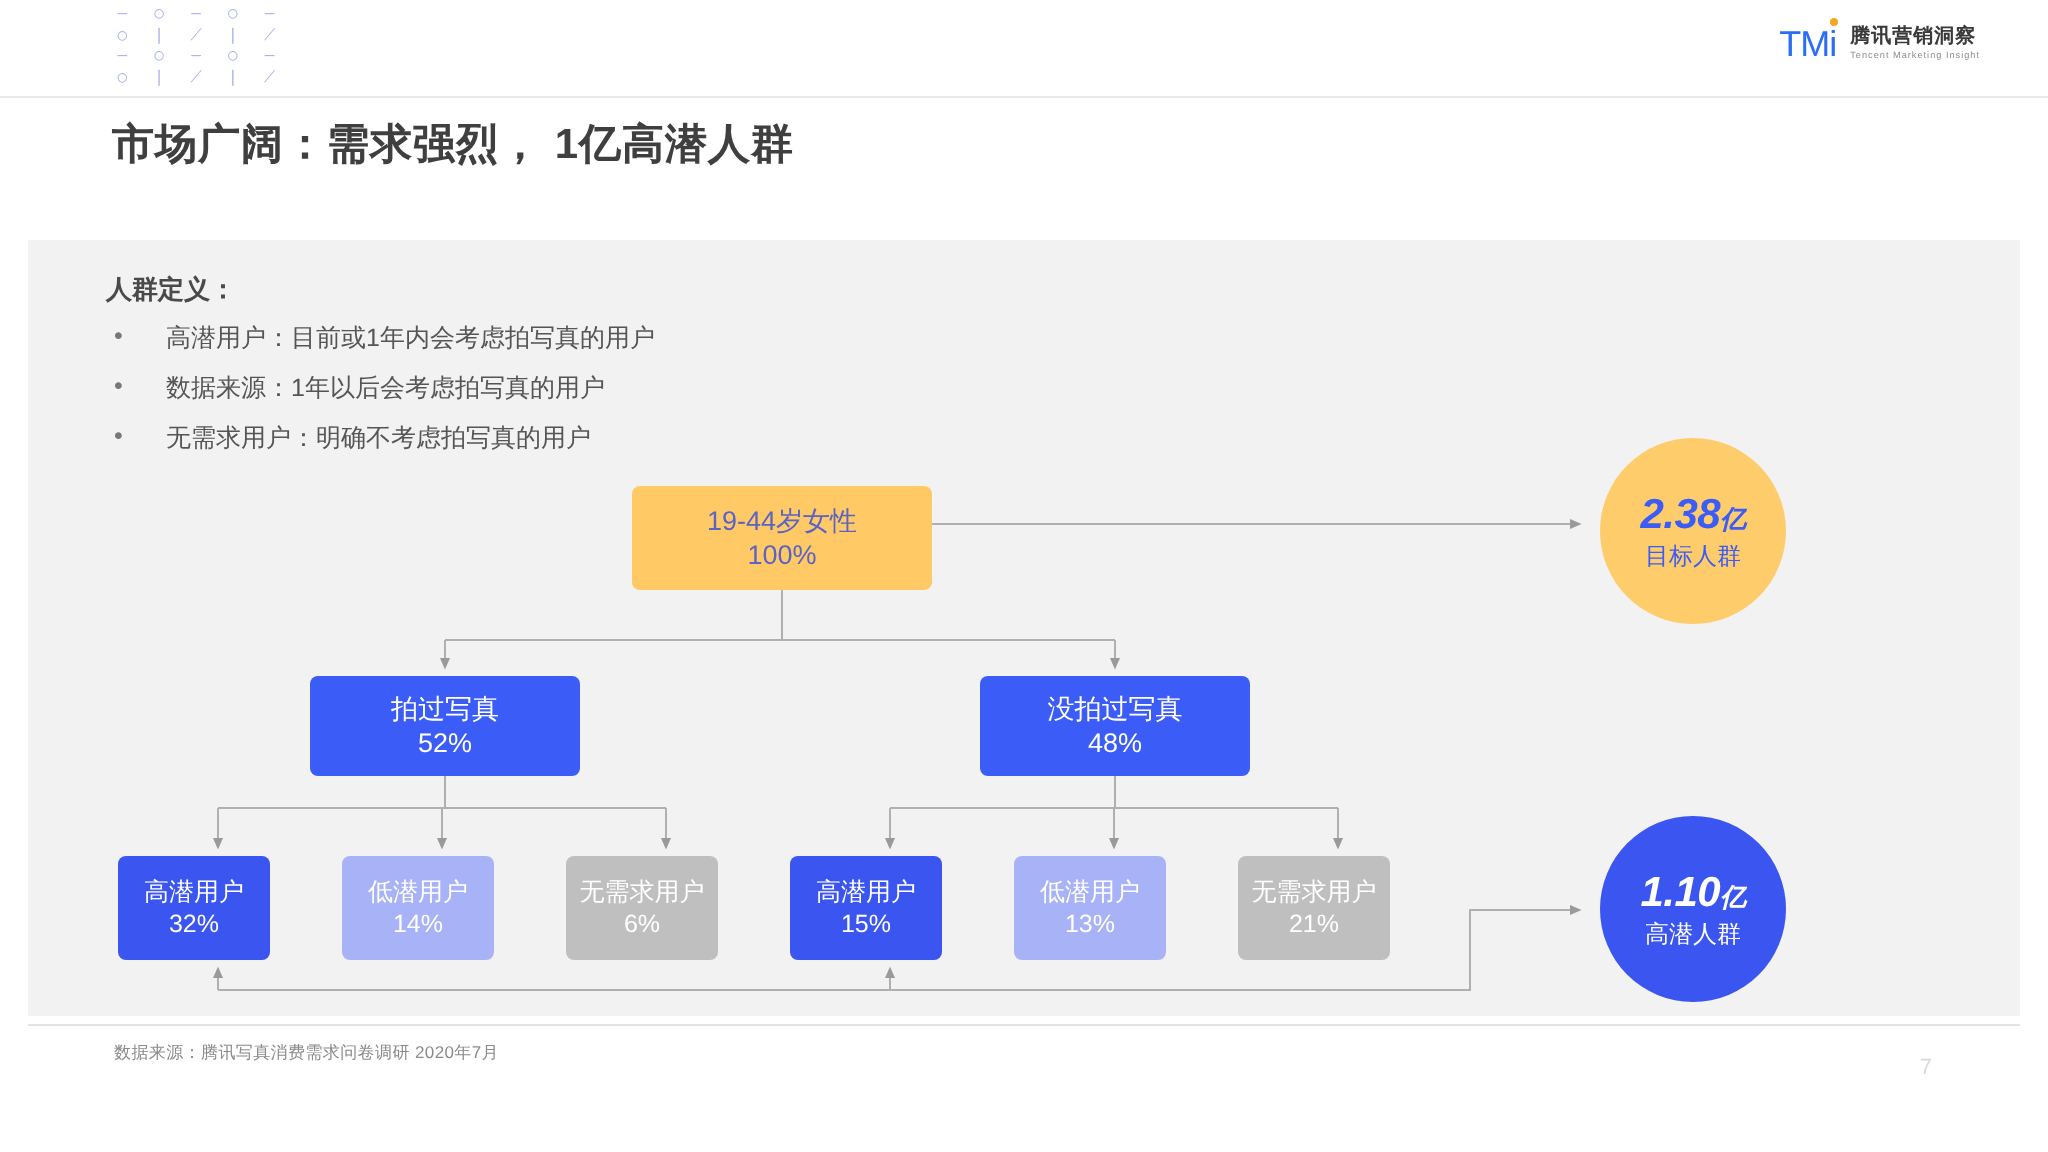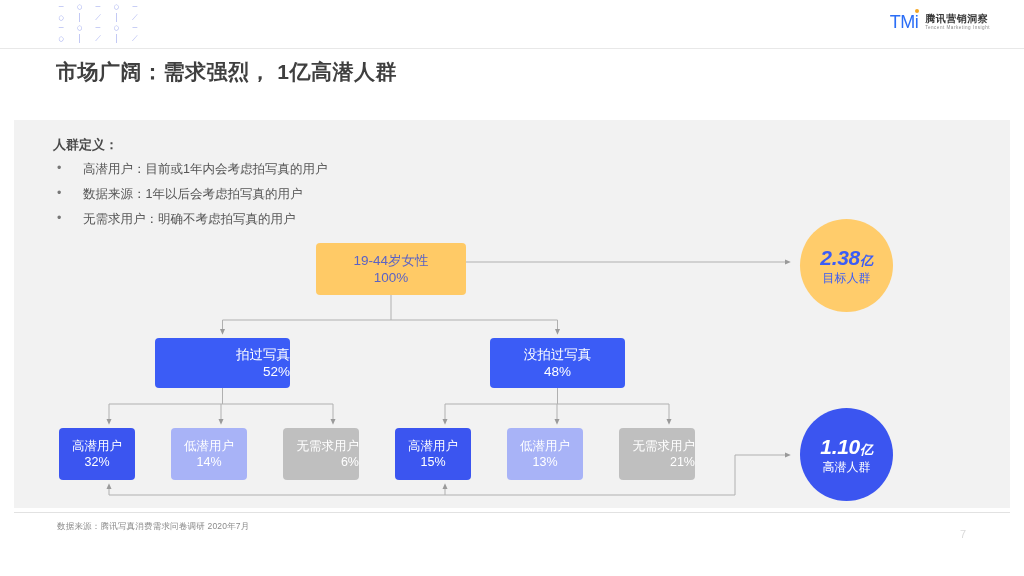--- a/index.html
+++ b/index.html
@@ -67,27 +67,27 @@
 
   .node-root {
     left: 316px; top: 243px; width: 150px; height: 52px;
     background: #ffca66; color: #5b63c4;
   }
   .node-root .l1, .node-root .l2 { font-size: 13.5px; }
 
   .node-mid {
     width: 135px; height: 50px; background: #3b5cf6; color: #ffffff;
   }
-  .node-mid-l { left: 155px; top: 338px; align-items: flex-end; }
+  .node-mid-l { left: 155px; top: 338px; }
   .node-mid-r { left: 490px; top: 338px; }
 
   .node-leaf { width: 76px; height: 52px; top: 428px; }
   .leaf-high { background: #3b55f0; color: #ffffff; }
   .leaf-low  { background: #a8b3f7; color: #ffffff; }
-  .leaf-none { background: #bfbfbf; color: #ffffff; align-items: flex-end; }
+  .leaf-none { background: #bfbfbf; color: #ffffff; }
   .leaf-1 { left: 59px; }
   .leaf-2 { left: 171px; }
   .leaf-3 { left: 283px; }
   .leaf-4 { left: 395px; }
   .leaf-5 { left: 507px; }
   .leaf-6 { left: 619px; }
   .node-leaf .l1 { font-size: 12.5px; }
   .node-leaf .l2 { font-size: 12.5px; }
 
   

